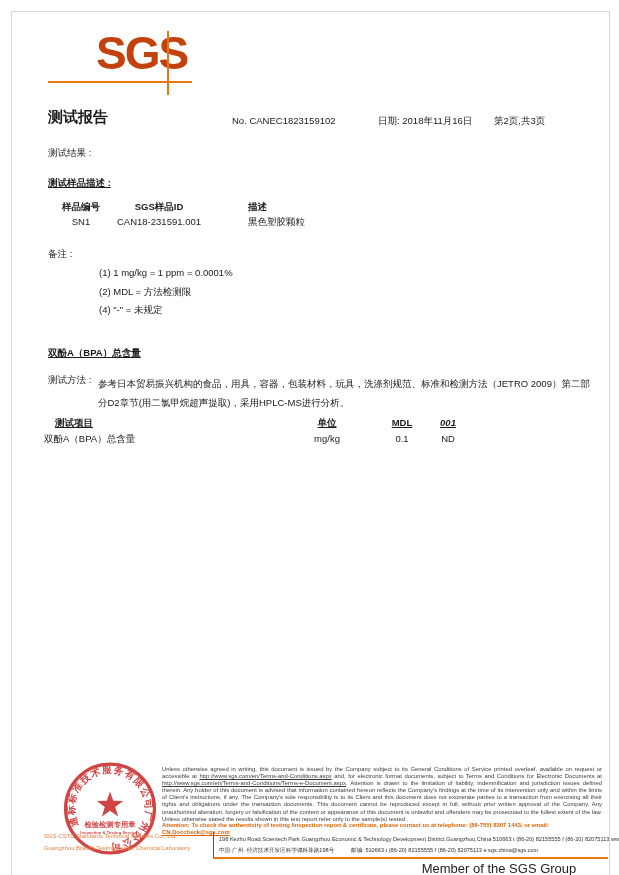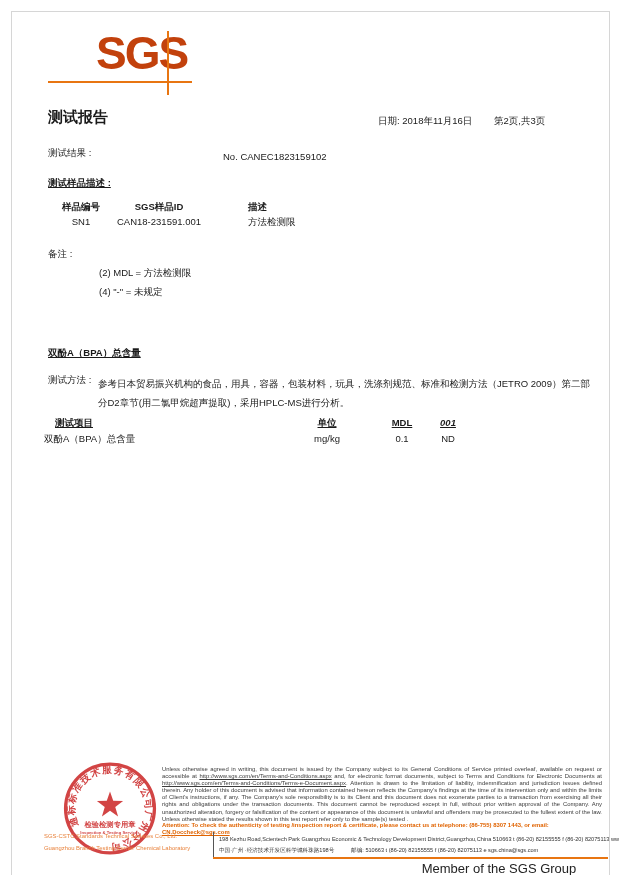--- a/index.html
+++ b/index.html
@@ -60,40 +60,41 @@
 </head>
 <body>
 
 <div class="page-frame"></div>
 
 <div class="logo-text">SGS</div>
 <div class="logo-hline"></div>
 <div class="logo-vline"></div>
 
 <div class="doc-title">测试报告</div>
-<div class="abs hdr" style="left:223px;top:115px;margin-top:36px;">No. CANEC1823159102</div>
+<div class="abs hdr" style="left:232px;top:115px;">No. CANEC1823159102</div>
 <div class="abs hdr" style="left:378px;top:115px;">日期: 2018年11月16日</div>
 <div class="abs hdr" style="left:494px;top:115px;">第2页,共3页</div>
 
 <div class="abs lbl" style="left:48px;top:147px;">测试结果 :</div>
 <div class="abs lbl bold ul" style="left:48px;top:177px;">测试样品描述 :</div>
 
 <div>
   <div class="abs lbl bold ctr" style="left:48px;top:201px;width:66px;">样品编号</div>
   <div class="abs lbl bold ctr" style="left:114px;top:201px;width:90px;">SGS样品ID</div>
   <div class="abs lbl bold" style="left:248px;top:201px;">描述</div>
   <div>
     <div class="abs lbl ctr" style="left:48px;top:216px;width:66px;">SN1</div>
     <div class="abs lbl ctr" style="left:114px;top:216px;width:90px;">CAN18-231591.001</div>
-    <div class="abs lbl" style="left:248px;top:216px;">方法检测限</div>
+    <div class="abs lbl" style="left:248px;top:216px;">黑色塑胶颗粒</div>
   </div>
 </div>
 
 <div class="abs lbl" style="left:48px;top:248px;">备注 :</div>
 <div class="abs" style="left:99px;top:264px;">
+  <div class="note-line">(1) 1 mg/kg = 1 ppm = 0.0001%</div>
   <div class="note-line">(2) MDL = 方法检测限</div>
   <div class="note-line">(4) "-" = 未规定</div>
 </div>
 
 <div class="abs lbl bold ul" style="left:48px;top:347px;">双酚A（BPA）总含量</div>
 <div class="abs lbl" style="left:48px;top:374px;">测试方法 :</div>
 <div class="method-par">参考日本贸易振兴机构的食品，用具，容器，包装材料，玩具，洗涤剂规范、标准和检测方法（JETRO 2009）第二部分D2章节(用二氯甲烷超声提取)，采用HPLC-MS进行分析。</div>
 
 <div>
   <div class="abs lbl bold ul" style="left:55px;top:417px;">测试项目</div>

